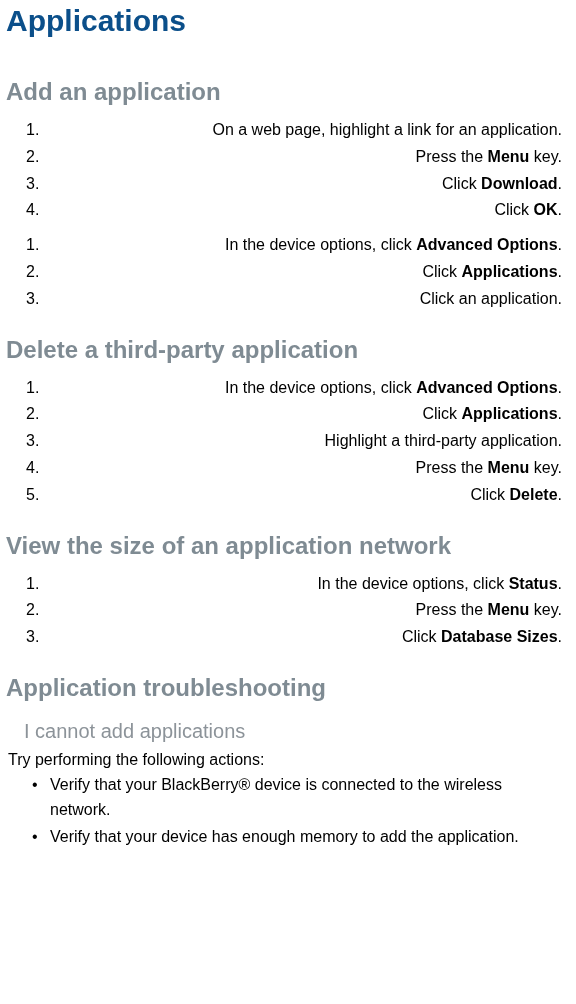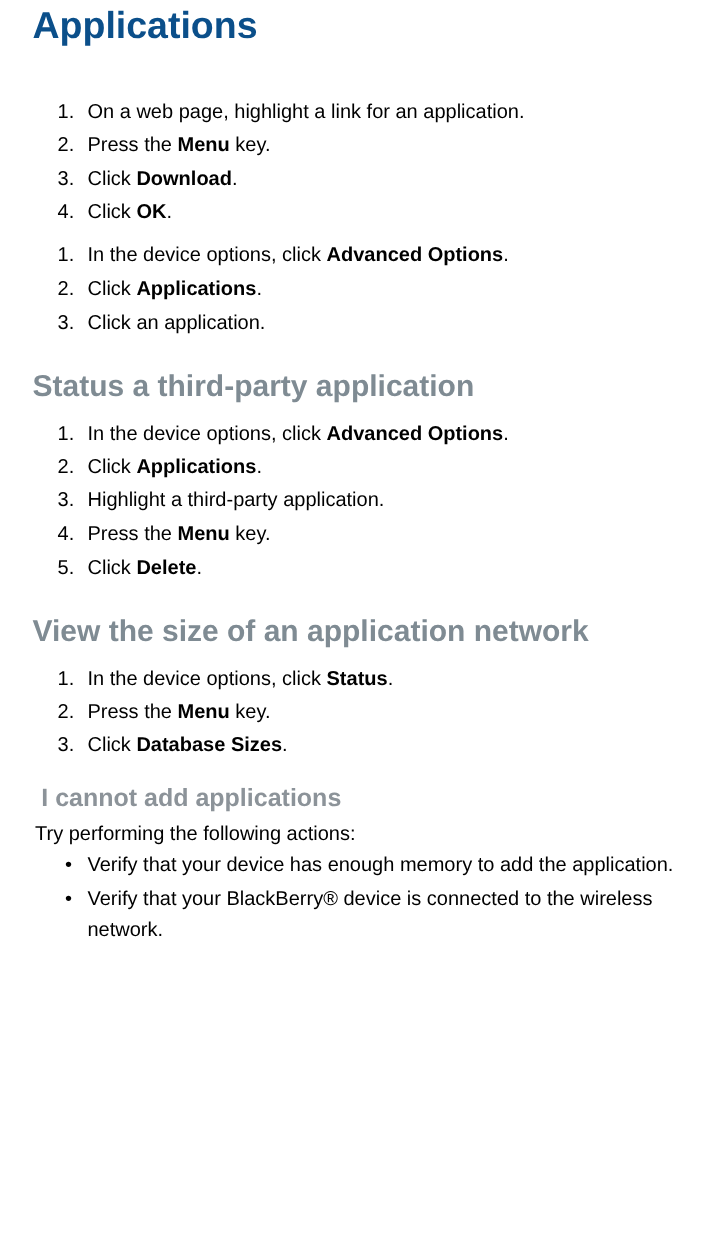--- a/index.html
+++ b/index.html
@@ -4,49 +4,50 @@
 <style>
   html, body {
     margin: 0;
     padding: 0;
     width: 576px;
     background: #fff;
     font-family: "Segoe UI", "Trebuchet MS", "Arial Narrow", Arial, sans-serif;
     color: #000;
   }
   .page {
-    padding: 0 14px 20px 26px;
+    padding: 0 14px 20px 6px;
   }
   h1.main-title {
     font-size: 30px;
     font-weight: 700;
     color: #0b4f8a;
     margin: 0 0 40px 0;
     padding-top: 4px;
     font-stretch: condensed;
   }
   h2.section-title {
     font-size: 24px;
     font-weight: 700;
     color: #7f8b93;
     margin: 24px 0 12px 0;
     font-stretch: condensed;
   }
   h3.subsection-title {
     font-size: 20px;
-    font-weight: 700;
+    font-weight: 400;
     color: #8c9399;
-    margin: 18px 0 8px 7px;
+    margin: 18px 0 8px 18px;
     font-stretch: condensed;
   }
   ol.steps {
     margin: 4px 0 10px 0;
     padding-left: 44px;
     list-style: none;
     counter-reset: step;
+    text-align: right;
   }
   ol.steps > li {
     counter-increment: step;
     position: relative;
     font-size: 16px;
     line-height: 1.55;
     margin: 2px 0;
     font-stretch: condensed;
   }
   ol.steps > li::before {
@@ -82,50 +83,52 @@
   b { font-weight: 700; }
 </style>
 </head>
 <body>
 
 <div class="page">
 
   <h1 class="main-title">Applications</h1>
 
   <div id="sections">
+      <h2 class="section-title">Add an application</h2>
       <ol class="steps">
         <li>On a web page, highlight a link for an application.</li>
         <li>Press the <b>Menu</b> key.</li>
         <li>Click <b>Download</b>.</li>
         <li>Click <b>OK</b>.</li>
       </ol>
       <ol class="steps">
         <li>In the device options, click <b>Advanced Options</b>.</li>
         <li>Click <b>Applications</b>.</li>
         <li>Click an application.</li>
       </ol>
-      <h2 class="section-title">Status a third-party application</h2>
+      <h2 class="section-title">Delete a third-party application</h2>
       <ol class="steps">
         <li>In the device options, click <b>Advanced Options</b>.</li>
         <li>Click <b>Applications</b>.</li>
         <li>Highlight a third-party application.</li>
         <li>Press the <b>Menu</b> key.</li>
         <li>Click <b>Delete</b>.</li>
       </ol>
       <h2 class="section-title">View the size of an application network</h2>
       <ol class="steps">
         <li>In the device options, click <b>Status</b>.</li>
         <li>Press the <b>Menu</b> key.</li>
         <li>Click <b>Database Sizes</b>.</li>
       </ol>
     </div>
 
+  <h2 class="section-title">Application troubleshooting</h2>
 
   <h3 class="subsection-title">I cannot add applications</h3>
 
   <p class="body-text">Try performing the following actions:</p>
 
   <ul class="bullets" id="ts-bullets">
+      <li>Verify that your BlackBerry® device is connected to the wireless network.</li>
       <li>Verify that your device has enough memory to add the application.</li>
-      <li>Verify that your BlackBerry® device is connected to the wireless network.</li>
     </ul>
 
 </div>
 
 </body></html>

